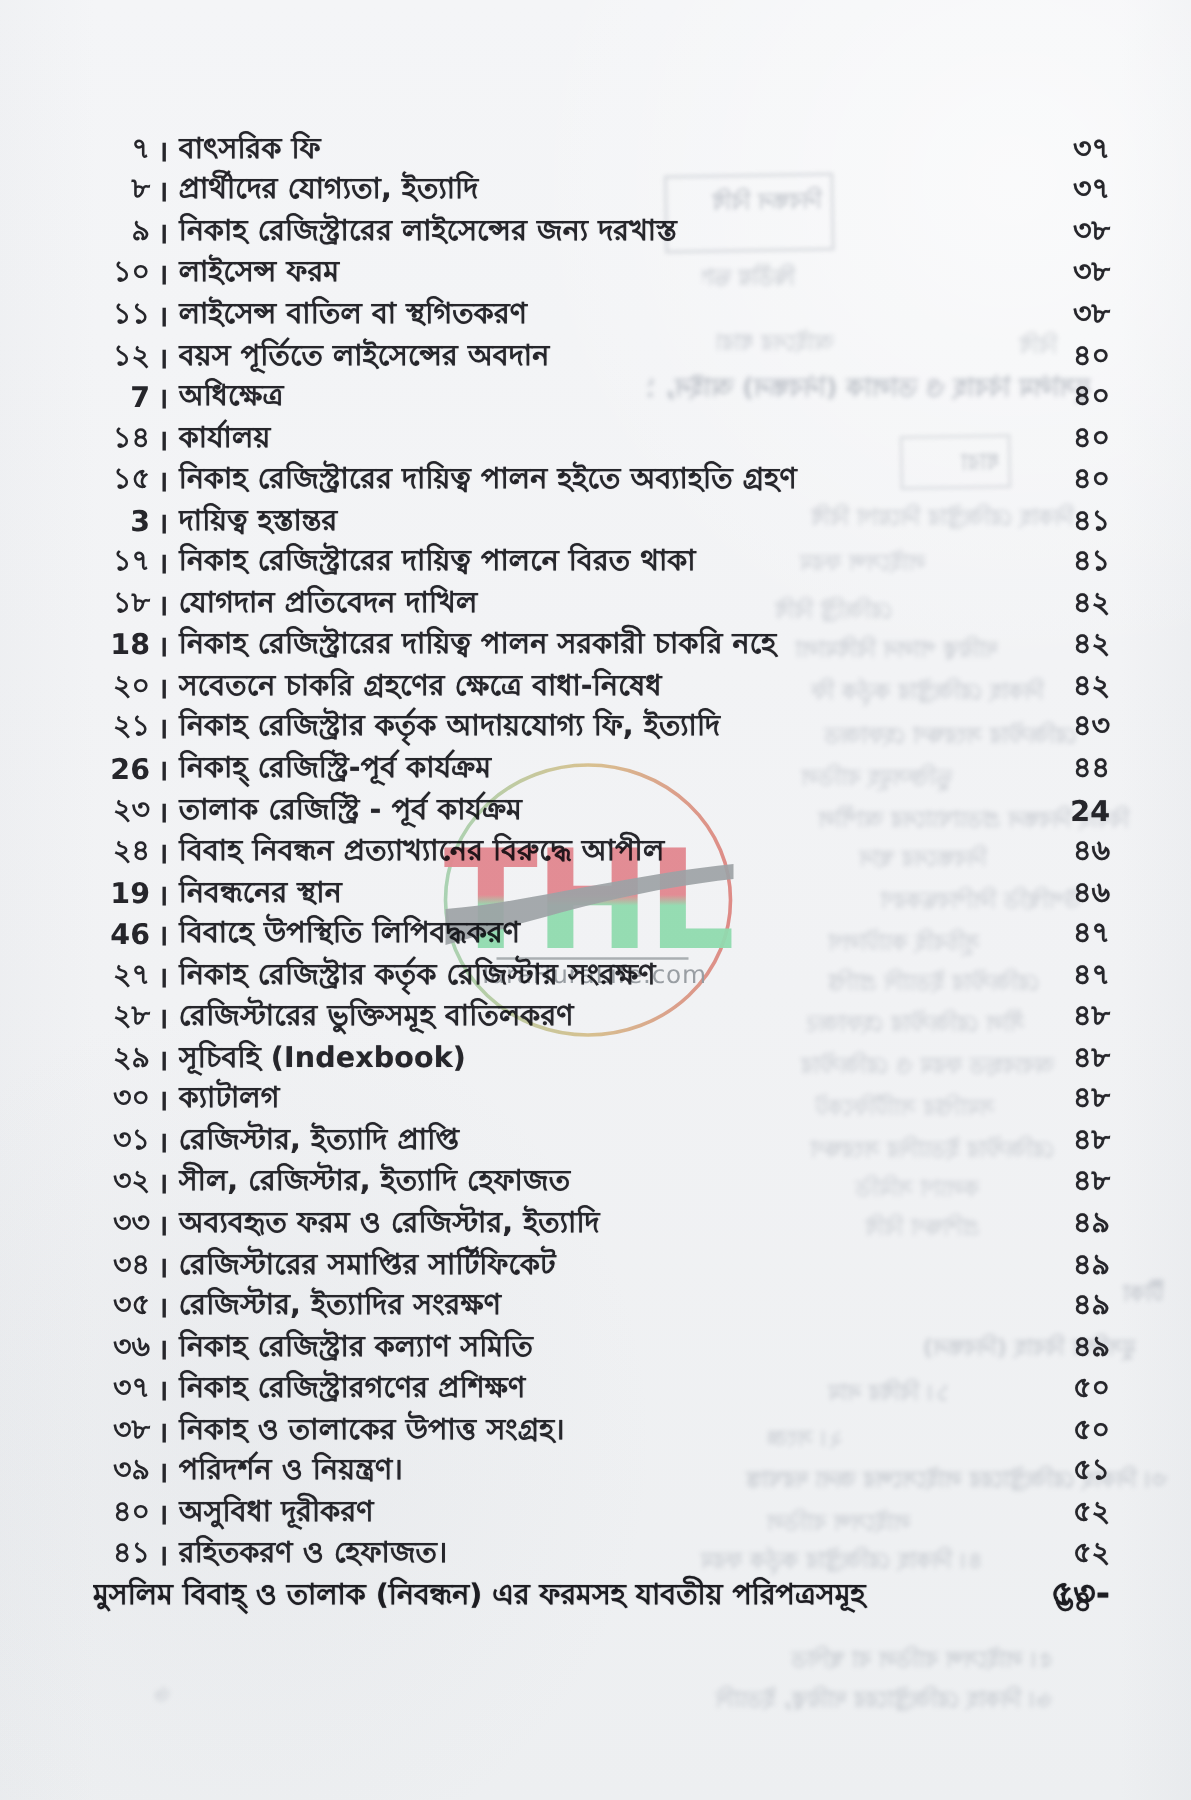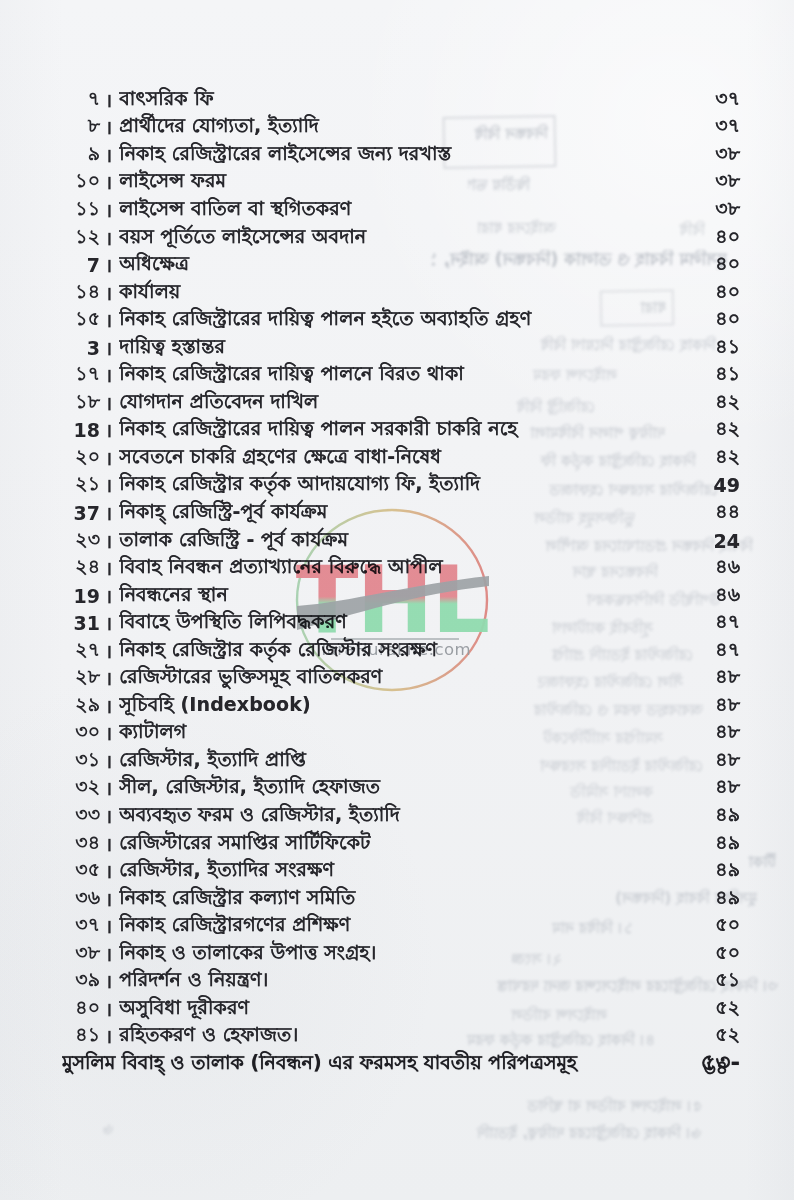--- a/index.html
+++ b/index.html
@@ -243,25 +243,25 @@
     <span class="num">২০</span>
     <span class="sep">।</span>
     <span class="title">সবেতনে চাকরি গ্রহণের ক্ষেত্রে বাধা-নিষেধ</span>
     <span class="pg">৪২</span>
   </div>
 
   <div class="toc-row">
     <span class="num">২১</span>
     <span class="sep">।</span>
     <span class="title">নিকাহ রেজিস্ট্রার কর্তৃক আদায়যোগ্য ফি, ইত্যাদি</span>
-    <span class="pg">49</span>
-  </div>
-
-  <div class="toc-row">
-    <span class="num">37</span>
+    <span class="pg">৪৩</span>
+  </div>
+
+  <div class="toc-row">
+    <span class="num">26</span>
     <span class="sep">।</span>
     <span class="title">নিকাহ্ রেজিস্ট্রি-পূর্ব কার্যক্রম</span>
     <span class="pg">৪৪</span>
   </div>
 
   <div class="toc-row">
     <span class="num">২৩</span>
     <span class="sep">।</span>
     <span class="title">তালাক রেজিস্ট্রি - পূর্ব কার্যক্রম</span>
     <span class="pg">24</span>
@@ -275,21 +275,21 @@
   </div>
 
   <div class="toc-row">
     <span class="num">19</span>
     <span class="sep">।</span>
     <span class="title">নিবন্ধনের স্থান</span>
     <span class="pg">৪৬</span>
   </div>
 
   <div class="toc-row">
-    <span class="num">31</span>
+    <span class="num">46</span>
     <span class="sep">।</span>
     <span class="title">বিবাহে উপস্থিতি লিপিবদ্ধকরণ</span>
     <span class="pg">৪৭</span>
   </div>
 
   <div class="toc-row">
     <span class="num">২৭</span>
     <span class="sep">।</span>
     <span class="title">নিকাহ রেজিস্ট্রার কর্তৃক রেজিস্টার সংরক্ষণ</span>
     <span class="pg">৪৭</span>

